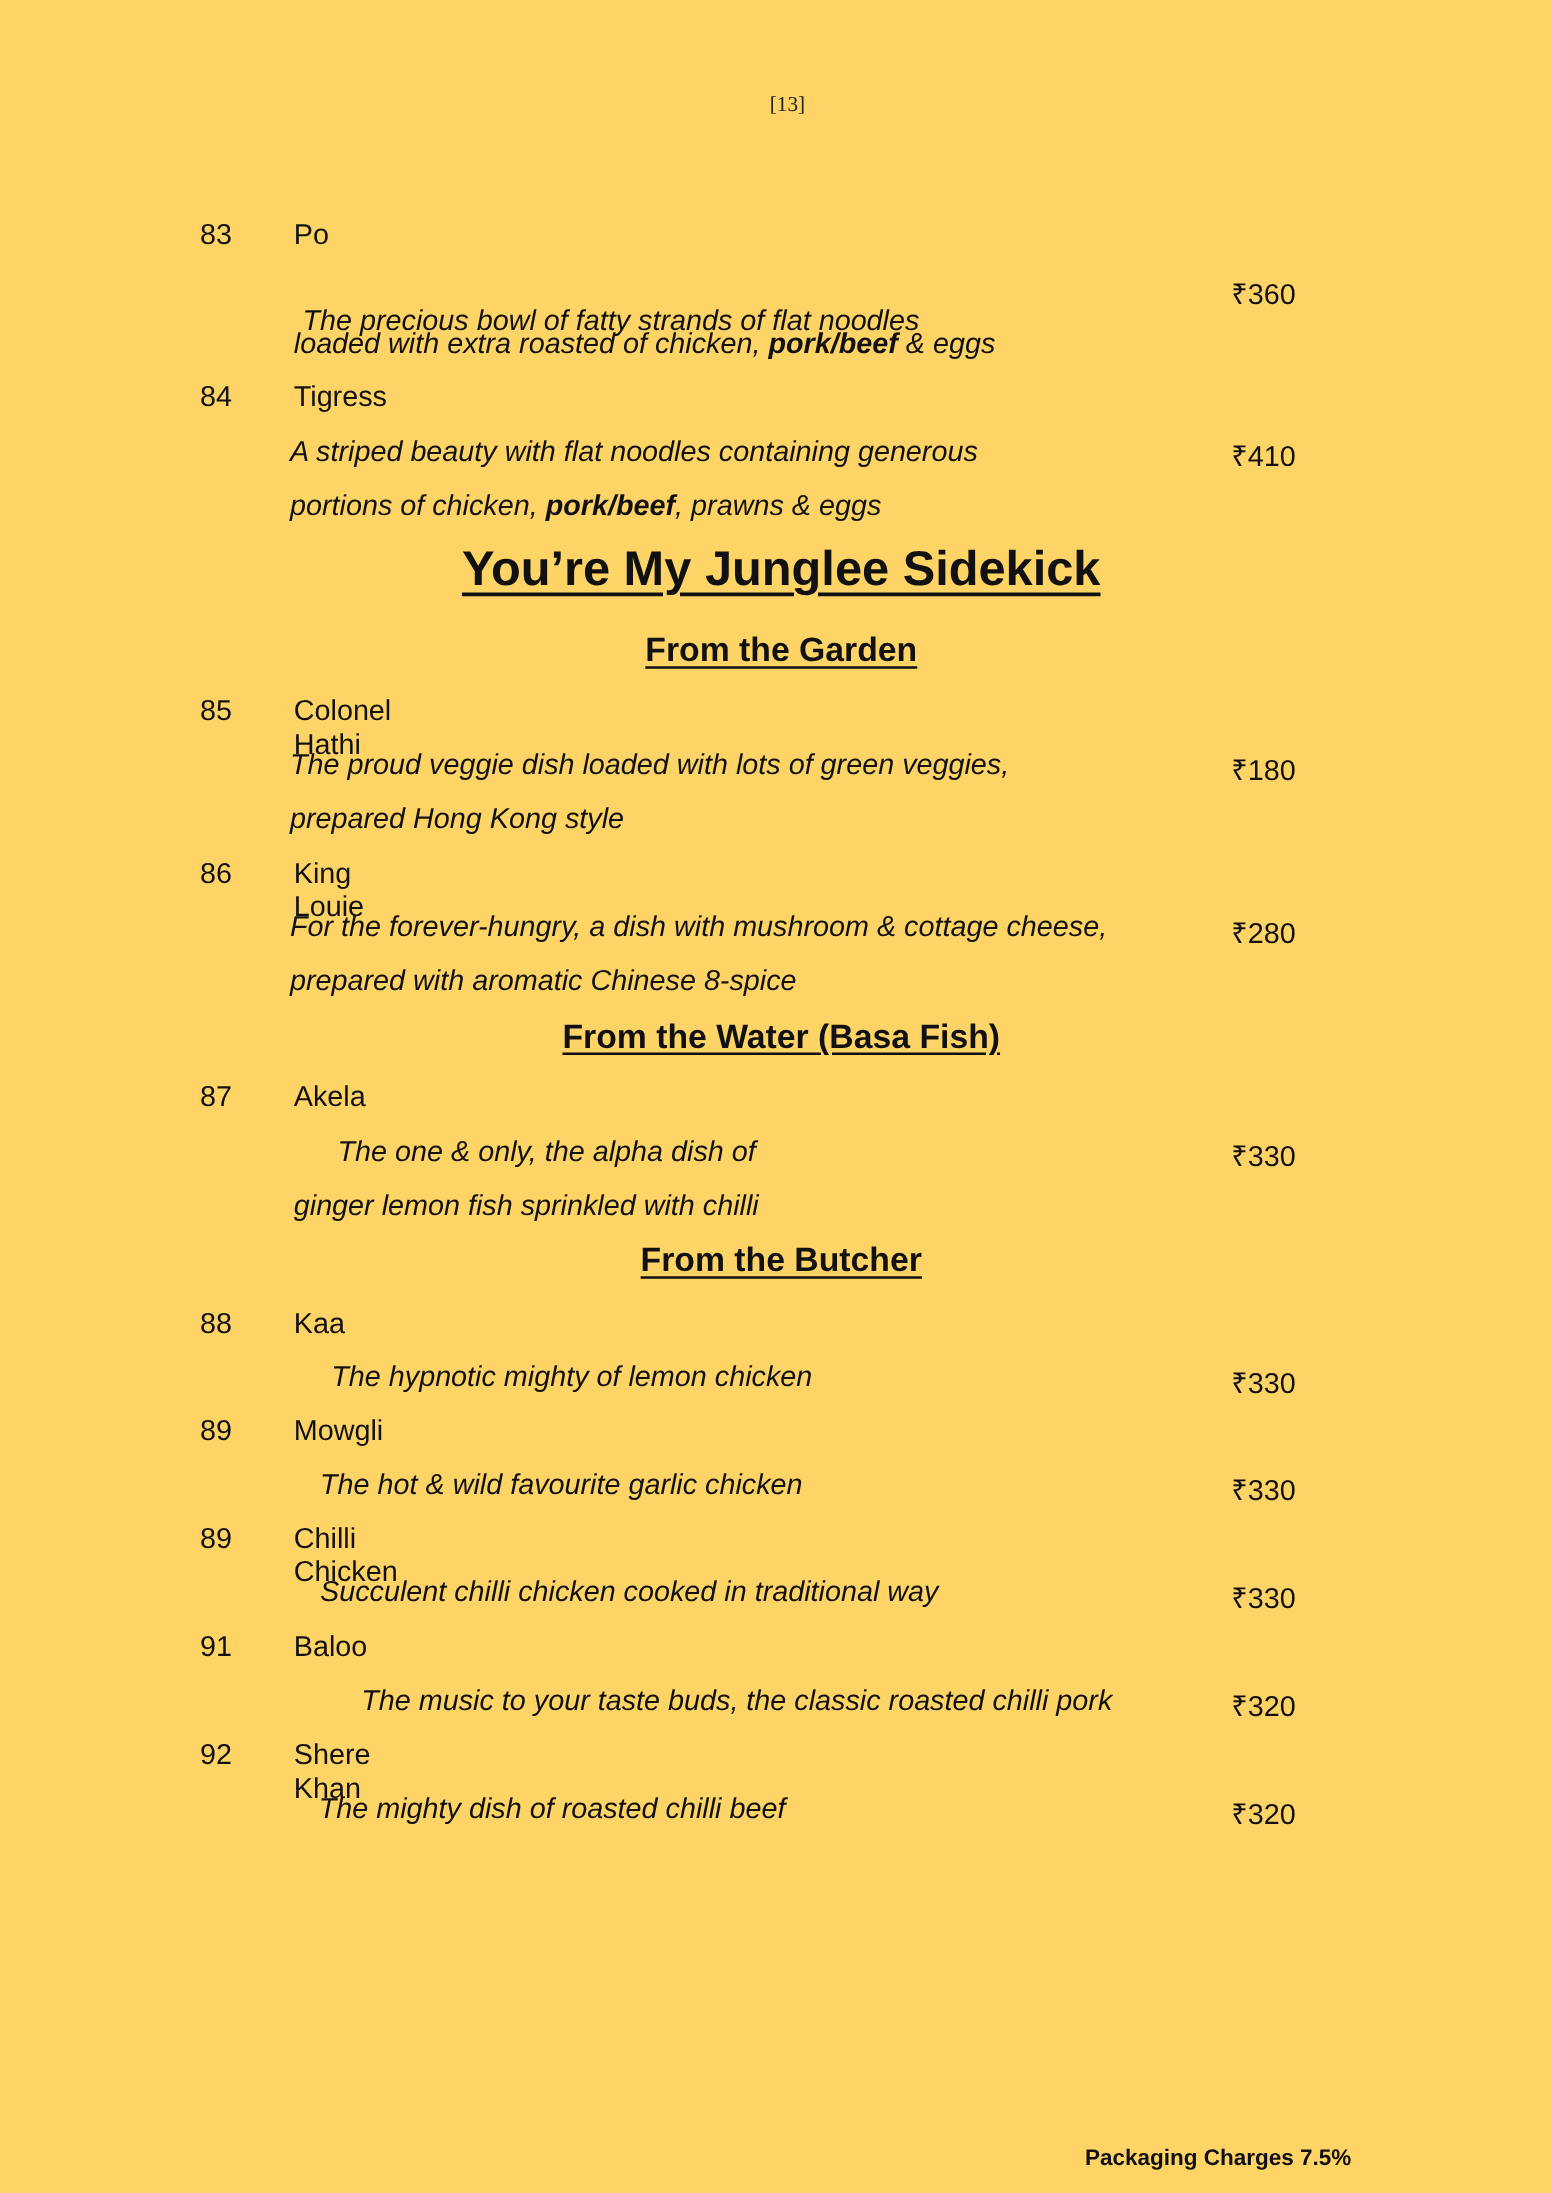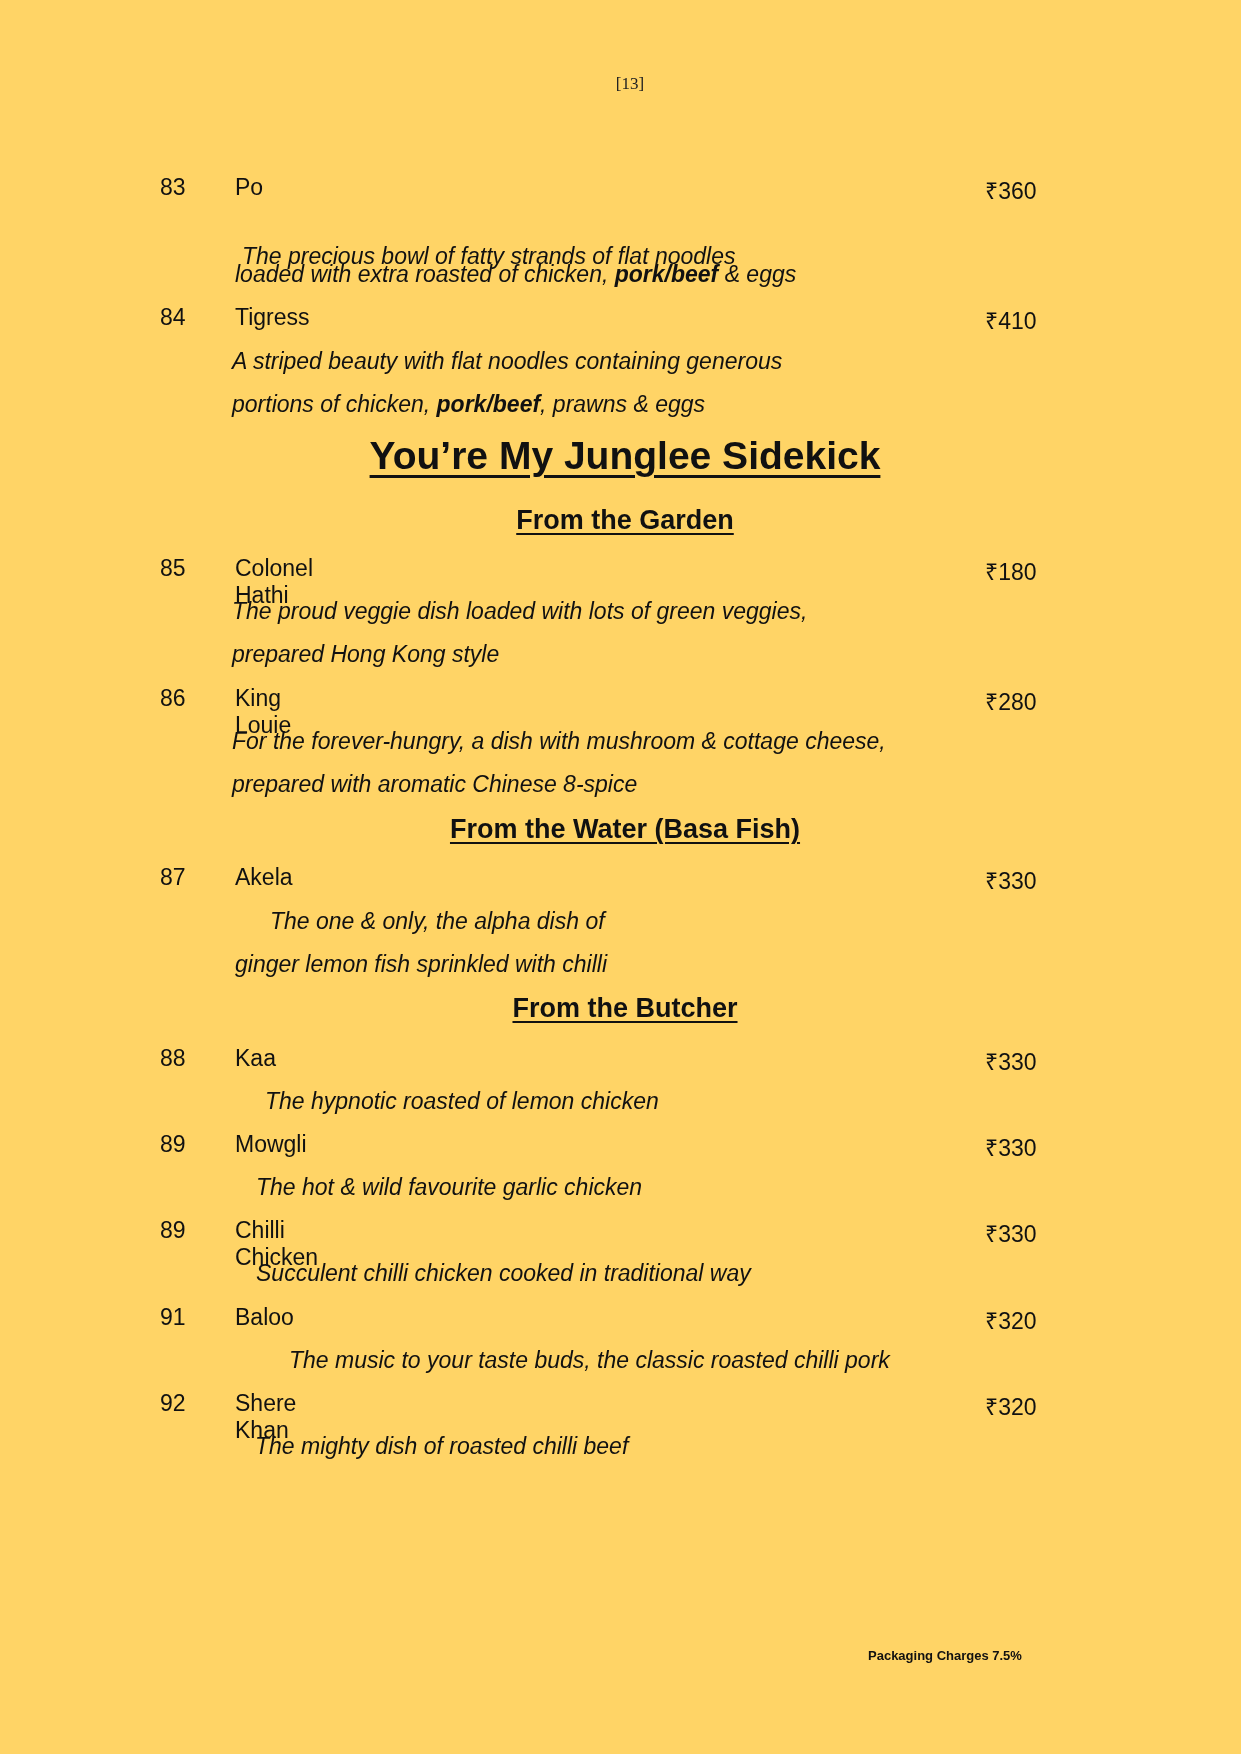--- a/index.html
+++ b/index.html
@@ -13,36 +13,36 @@
   }
   .page-number {
     position:absolute; top:74px; left:0; width:1260px;
     text-align:center; font-family:"Liberation Serif", serif;
     font-size:17px; color:#222;
   }
   .content { position:absolute; left:0; top:0; width:1241px; }
   .row { position:absolute; font-size:23px; }
   .num { position:absolute; left:160px; }
   .name { position:absolute; left:235px; }
-  .price { position:absolute; left:985px; }
+  .price { position:absolute; left:985px;margin-top:44px; }
   .desc { position:absolute; font-style:italic; font-size:23px; white-space:nowrap; }
   .desc b { font-weight:bold; }
   .h1 {
     position:absolute; left:0; width:1250px; text-align:center;
     font-weight:bold; font-size:39px; text-decoration:underline;
     text-decoration-thickness:3px; text-underline-offset:6px;
   }
   .h2 {
     position:absolute; left:0; width:1250px; text-align:center;
     font-weight:bold; font-size:27px; text-decoration:underline;
     text-decoration-thickness:2px; text-underline-offset:4px;
   }
   .footer {
-    position:absolute; top:1648px; left:868px;
-    font-weight:bold; font-size:13px;text-align:center;
+    position:absolute; top:1716px; left:868px;
+    font-weight:bold; font-size:18px;text-align:center;
   }
 </style>
 </head>
 <body>
 
 <div class="page-number">[13]</div>
 
 <div class="content">
 
   <div class="row" style="top:174px;">
@@ -90,21 +90,21 @@
   <div class="desc" style="top:908px;left:236px;margin-left:34px;">The one &amp; only, the alpha dish of</div>
   <div class="desc" style="top:951px;left:235px;">ginger lemon fish sprinkled with chilli</div>
 
   <div class="h2" style="top:993px;">From the Butcher</div>
 
   <div class="row" style="top:1045px;">
     <span class="num">88</span>
     <span class="name">Kaa</span>
     <span class="price">₹330</span>
   </div>
-  <div class="desc" style="top:1088px;left:265px;">The hypnotic roasted of lemon chicken</div>
+  <div class="desc" style="top:1088px;left:265px;">The hypnotic mighty of lemon chicken</div>
 
   <div class="row" style="top:1131px;">
     <span class="num">89</span>
     <span class="name">Mowgli</span>
     <span class="price">₹330</span>
   </div>
   <div class="desc" style="top:1174px;left:256px;text-align:center;">The hot &amp; wild favourite garlic chicken</div>
 
   <div class="row" style="top:1217px;">
     <span class="num">89</span>

